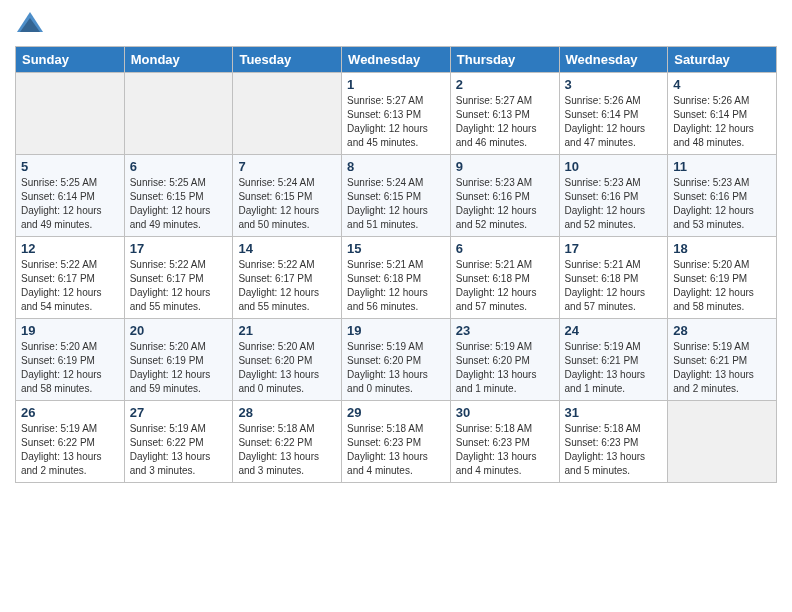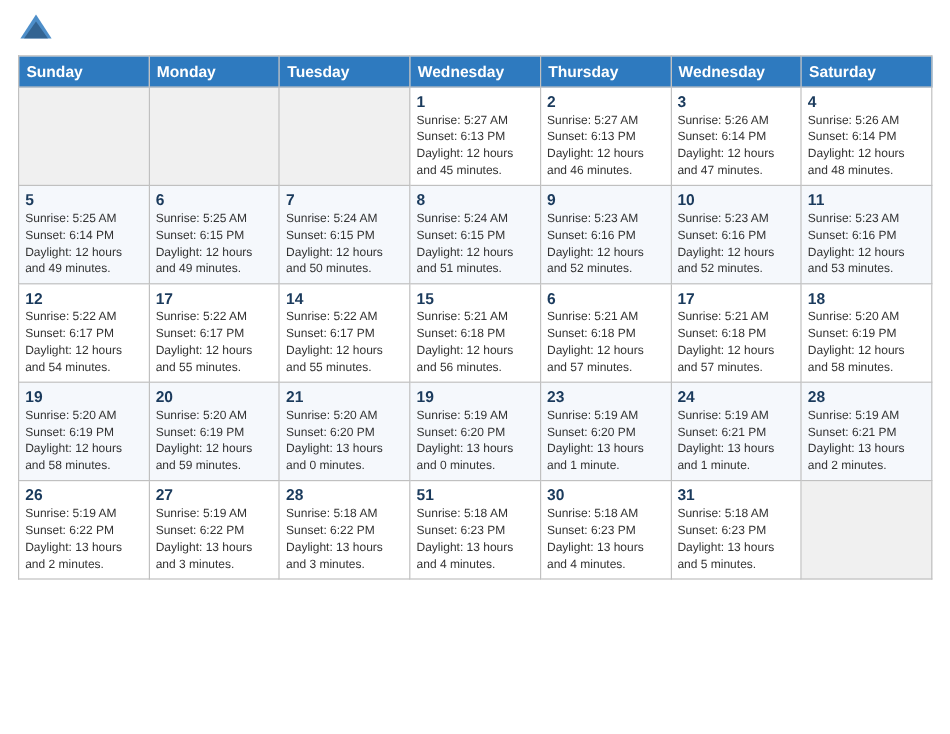--- a/index.html
+++ b/index.html
@@ -330,21 +330,21 @@
 and 3 minutes.</div>
         </td>
         <td>
           <span class="day-num">28</span>
           <div class="day-detail">Sunrise: 5:18 AM
 Sunset: 6:22 PM
 Daylight: 13 hours
 and 3 minutes.</div>
         </td>
         <td>
-          <span class="day-num">51</span>
+          <span class="day-num">29</span>
           <div class="day-detail">Sunrise: 5:18 AM
 Sunset: 6:23 PM
 Daylight: 13 hours
 and 4 minutes.</div>
         </td>
         <td>
           <span class="day-num">30</span>
           <div class="day-detail">Sunrise: 5:18 AM
 Sunset: 6:23 PM
 Daylight: 13 hours

